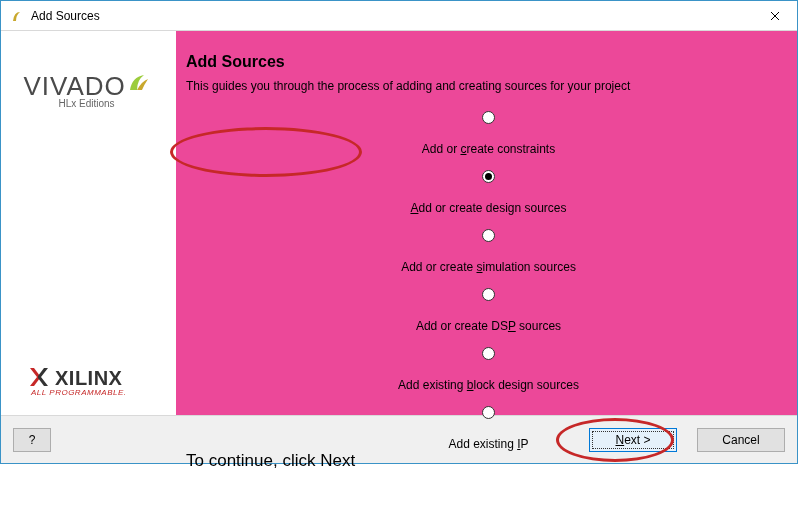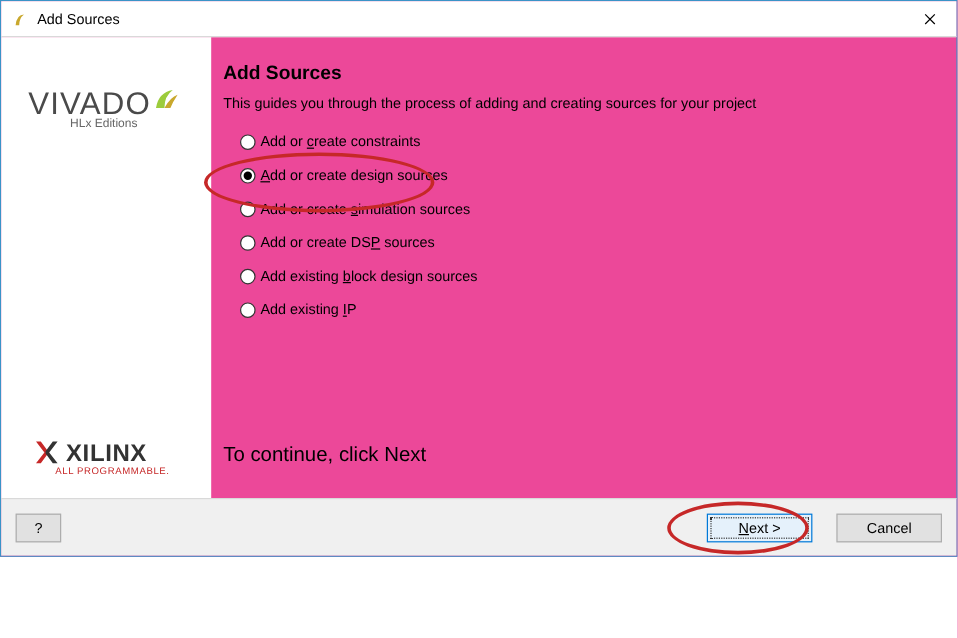--- a/index.html
+++ b/index.html
@@ -98,21 +98,22 @@
     font-size: 20px;
     font-weight: 600;
     color: #333;
     letter-spacing: 0.5px;
   }
   .xilinx-sub {
     font-size: 8px;
     color: #c62828;
     letter-spacing: 0.5px;
     margin-top: -2px;
-    margin-left: 17px;
+    margin-left: 2px;
+    font-style: italic;
   }
 
   .main {
     flex: 1;
     padding: 22px 20px 10px 10px;
     display: flex;
     flex-direction: column;
     position: relative;
   }
   .main h1 {
@@ -128,24 +129,25 @@
   }
   .options {
     margin-left: 14px;
     display: flex;
     flex-direction: column;
     gap: 14px;
   }
   .option {
     display: flex;
     align-items: center;
-    gap: 4px;
+    gap: 18px;
     font-size: 12px;
     color: #000;
     cursor: default;
+    flex-direction: column;
   }
   .radio {
     width: 13px; height: 13px;
     border: 1px solid #333;
     border-radius: 50%;
     display: flex;
     align-items: center;
     justify-content: center;
     background: #fff;
   }

